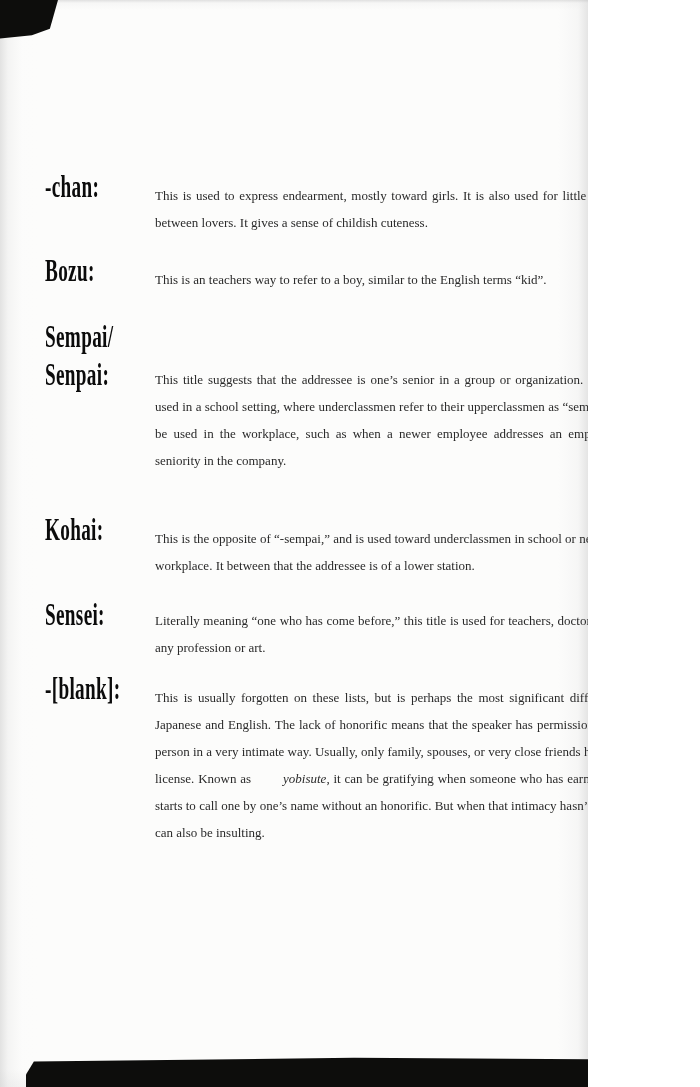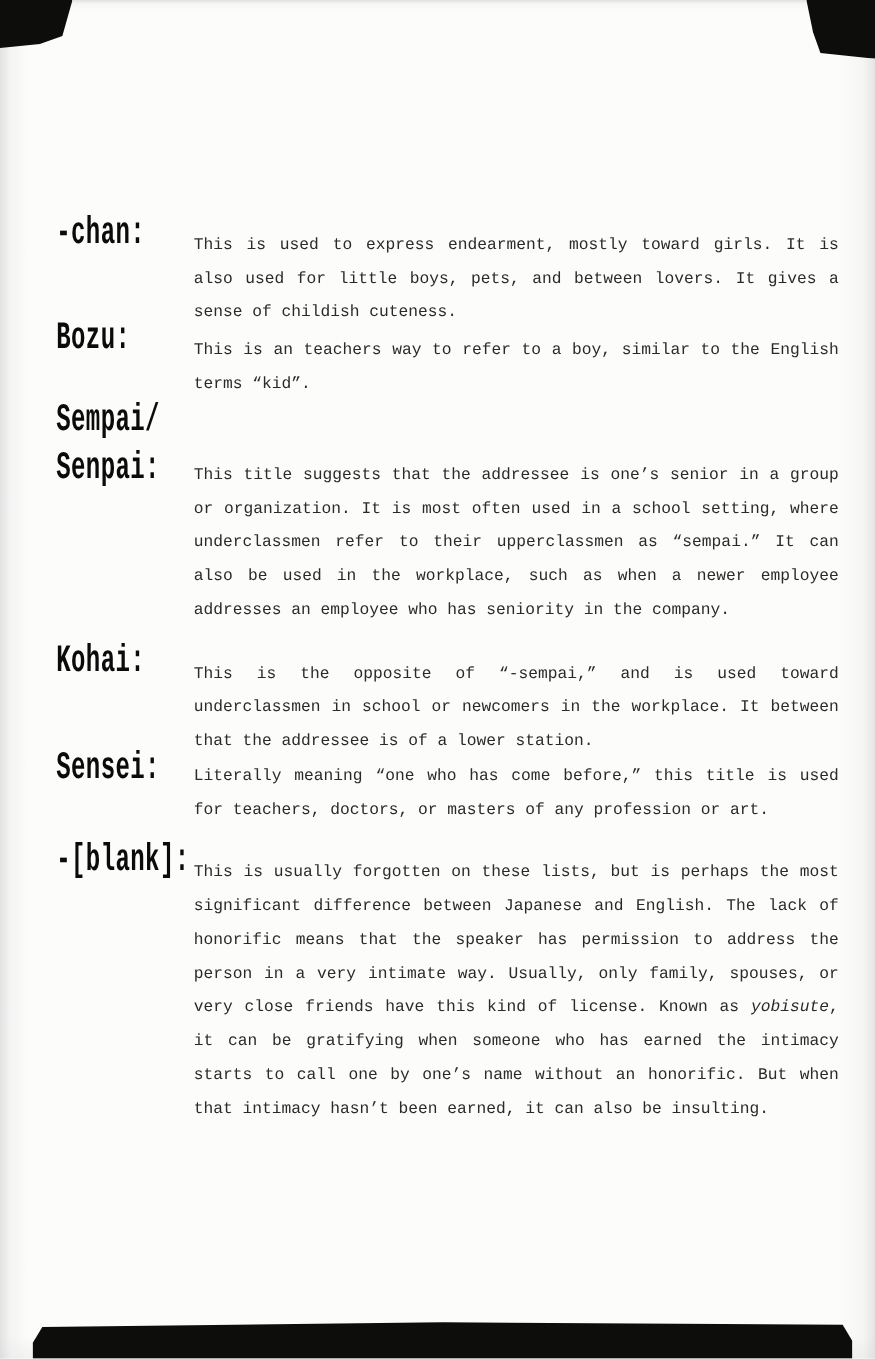--- a/index.html
+++ b/index.html
@@ -2,24 +2,24 @@
 <html><head>
 <meta charset="utf-8">
 <style>
   html, body {
     margin: 0;
     padding: 0;
     background: #ffffff;
   }
   .page {
     position: relative;
-    width: 700px;
+    width: 588px;
     height: 1087px;
     overflow: hidden;
-    font-family: Liberation Mono, monospace;
+    font-family: Liberation Serif, serif;
     background:
       linear-gradient(180deg, rgba(190,190,190,0.45) 0px, rgba(230,230,230,0.25) 3px, rgba(255,255,255,0) 10px),
       linear-gradient(90deg, rgba(205,205,205,0.55) 0px, rgba(228,228,228,0.35) 8px, rgba(250,250,250,0.1) 22px, rgba(255,255,255,0) 40px),
       linear-gradient(270deg, rgba(205,205,205,0.5) 0px, rgba(232,232,232,0.3) 10px, rgba(255,255,255,0) 30px),
       linear-gradient(0deg, rgba(215,215,215,0.3) 0px, rgba(255,255,255,0) 18px),
       #fcfcfb;
   }
 
   
   .scan-mark {
@@ -70,21 +70,21 @@
     left: 155px; top: 12px;
     width: 516px;
     margin: 0;
     font-size: 13px;
     line-height: 27px;
     color: #2a2a2a;
     text-align: justify;
   }
   .entry-sempai .def { top: 48px; }
   .entry-sensei .def { top: 9px; }
-  .it { font-style: italic; }
+  .it { font-style: italic; margin-left: 28px; }
 </style>
 </head>
 <body>
 
 <div class="page">
 
   <div class="scan-mark mark-top-left"></div>
   <div class="scan-mark mark-top-right"></div>
   <div class="scan-mark mark-bottom-bar"></div>
 

